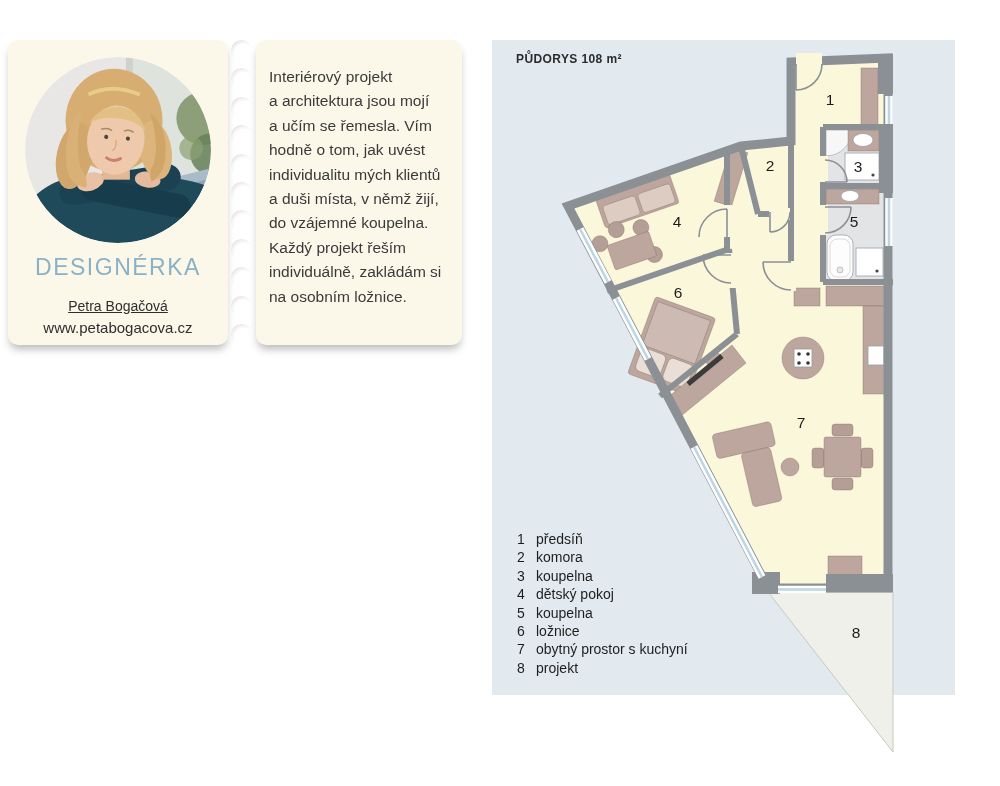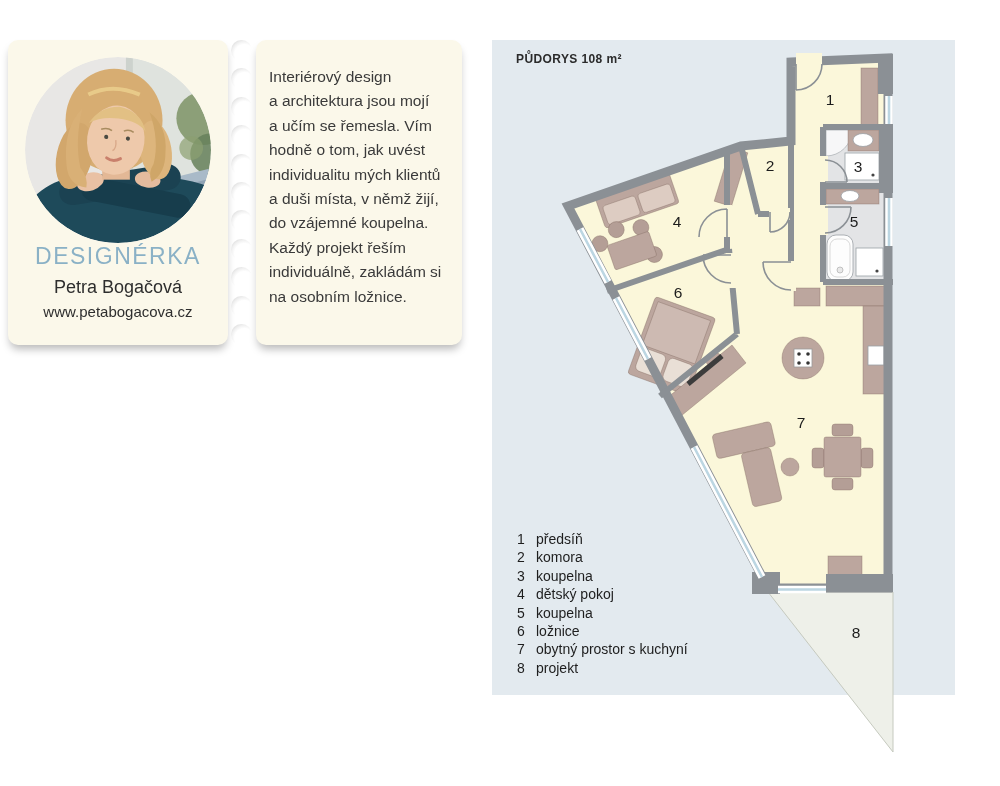--- a/index.html
+++ b/index.html
@@ -5,22 +5,22 @@
   html,body{margin:0;padding:0;background:#ffffff;}
   body{width:1000px;height:786px;position:relative;font-family:"Liberation Sans",sans-serif;overflow:hidden;}
   .page{position:absolute;inset:0;}
 
   
   .card{position:absolute;background:#fbf8ea;border-radius:10px;box-shadow:0 6px 9px -2px rgba(0,0,0,0.28);}
   .card-left{left:8px;top:40px;width:220px;height:305px;text-align:center;}
   .card-right{left:256px;top:40px;width:206px;height:305px;}
 
   .photo{width:186px;height:186px;border-radius:50%;margin:17px auto 0;overflow:hidden;display:block;}
-  .role-title{font-size:23px;letter-spacing:1.5px;color:#8ab1c6;}
-  .person-name{margin-top:7px;font-size:18px;color:#2e2e2e;}
+  .role-title{margin-top:11px;font-size:23px;letter-spacing:1.5px;color:#8ab1c6;}
+  .person-name{margin-top:17px;font-size:14px;color:#2e2e2e;text-decoration:underline;}
   .person-site{margin-top:5px;font-size:15px;color:#2e2e2e;cursor:pointer;}
 
   .bio{padding:25px 0 0 13px;font-size:15.5px;line-height:24.4px;color:#3a3a3a;}
 
   .holes{position:absolute;left:231px;top:40px;height:305px;width:22px;display:flex;flex-direction:column;justify-content:space-between;}
   .hole{width:21px;height:21px;border-radius:50%;
         background:radial-gradient(circle at 64% 68%, #ffffff 50%, #f1f1f1 66%, #d6d6d6 88%, #c7c7c7 100%);}
 
   
   .plan-panel{position:absolute;left:492px;top:40px;width:463px;height:655px;background:#e3eaef;}
@@ -106,21 +106,21 @@
     <div class="hole"></div>
     <div class="hole"></div>
     <div class="hole"></div>
     <div class="hole"></div>
     <div class="hole"></div>
     <div class="hole"></div>
   </div>
 
   <div class="card card-right">
     <div class="bio">
-      <div>Interiérový design</div>
+      <div>Interiérový projekt</div>
       <div>a architektura jsou mojí</div>
       <div>a učím se řemesla. Vím</div>
       <div>hodně o tom, jak uvést</div>
       <div>individualitu mých klientů</div>
       <div>a duši místa, v němž žijí,</div>
       <div>do vzájemné koupelna.</div>
       <div>Každý projekt řeším</div>
       <div>individuálně, zakládám si</div>
       <div>na osobním ložnice.</div>
     </div>

